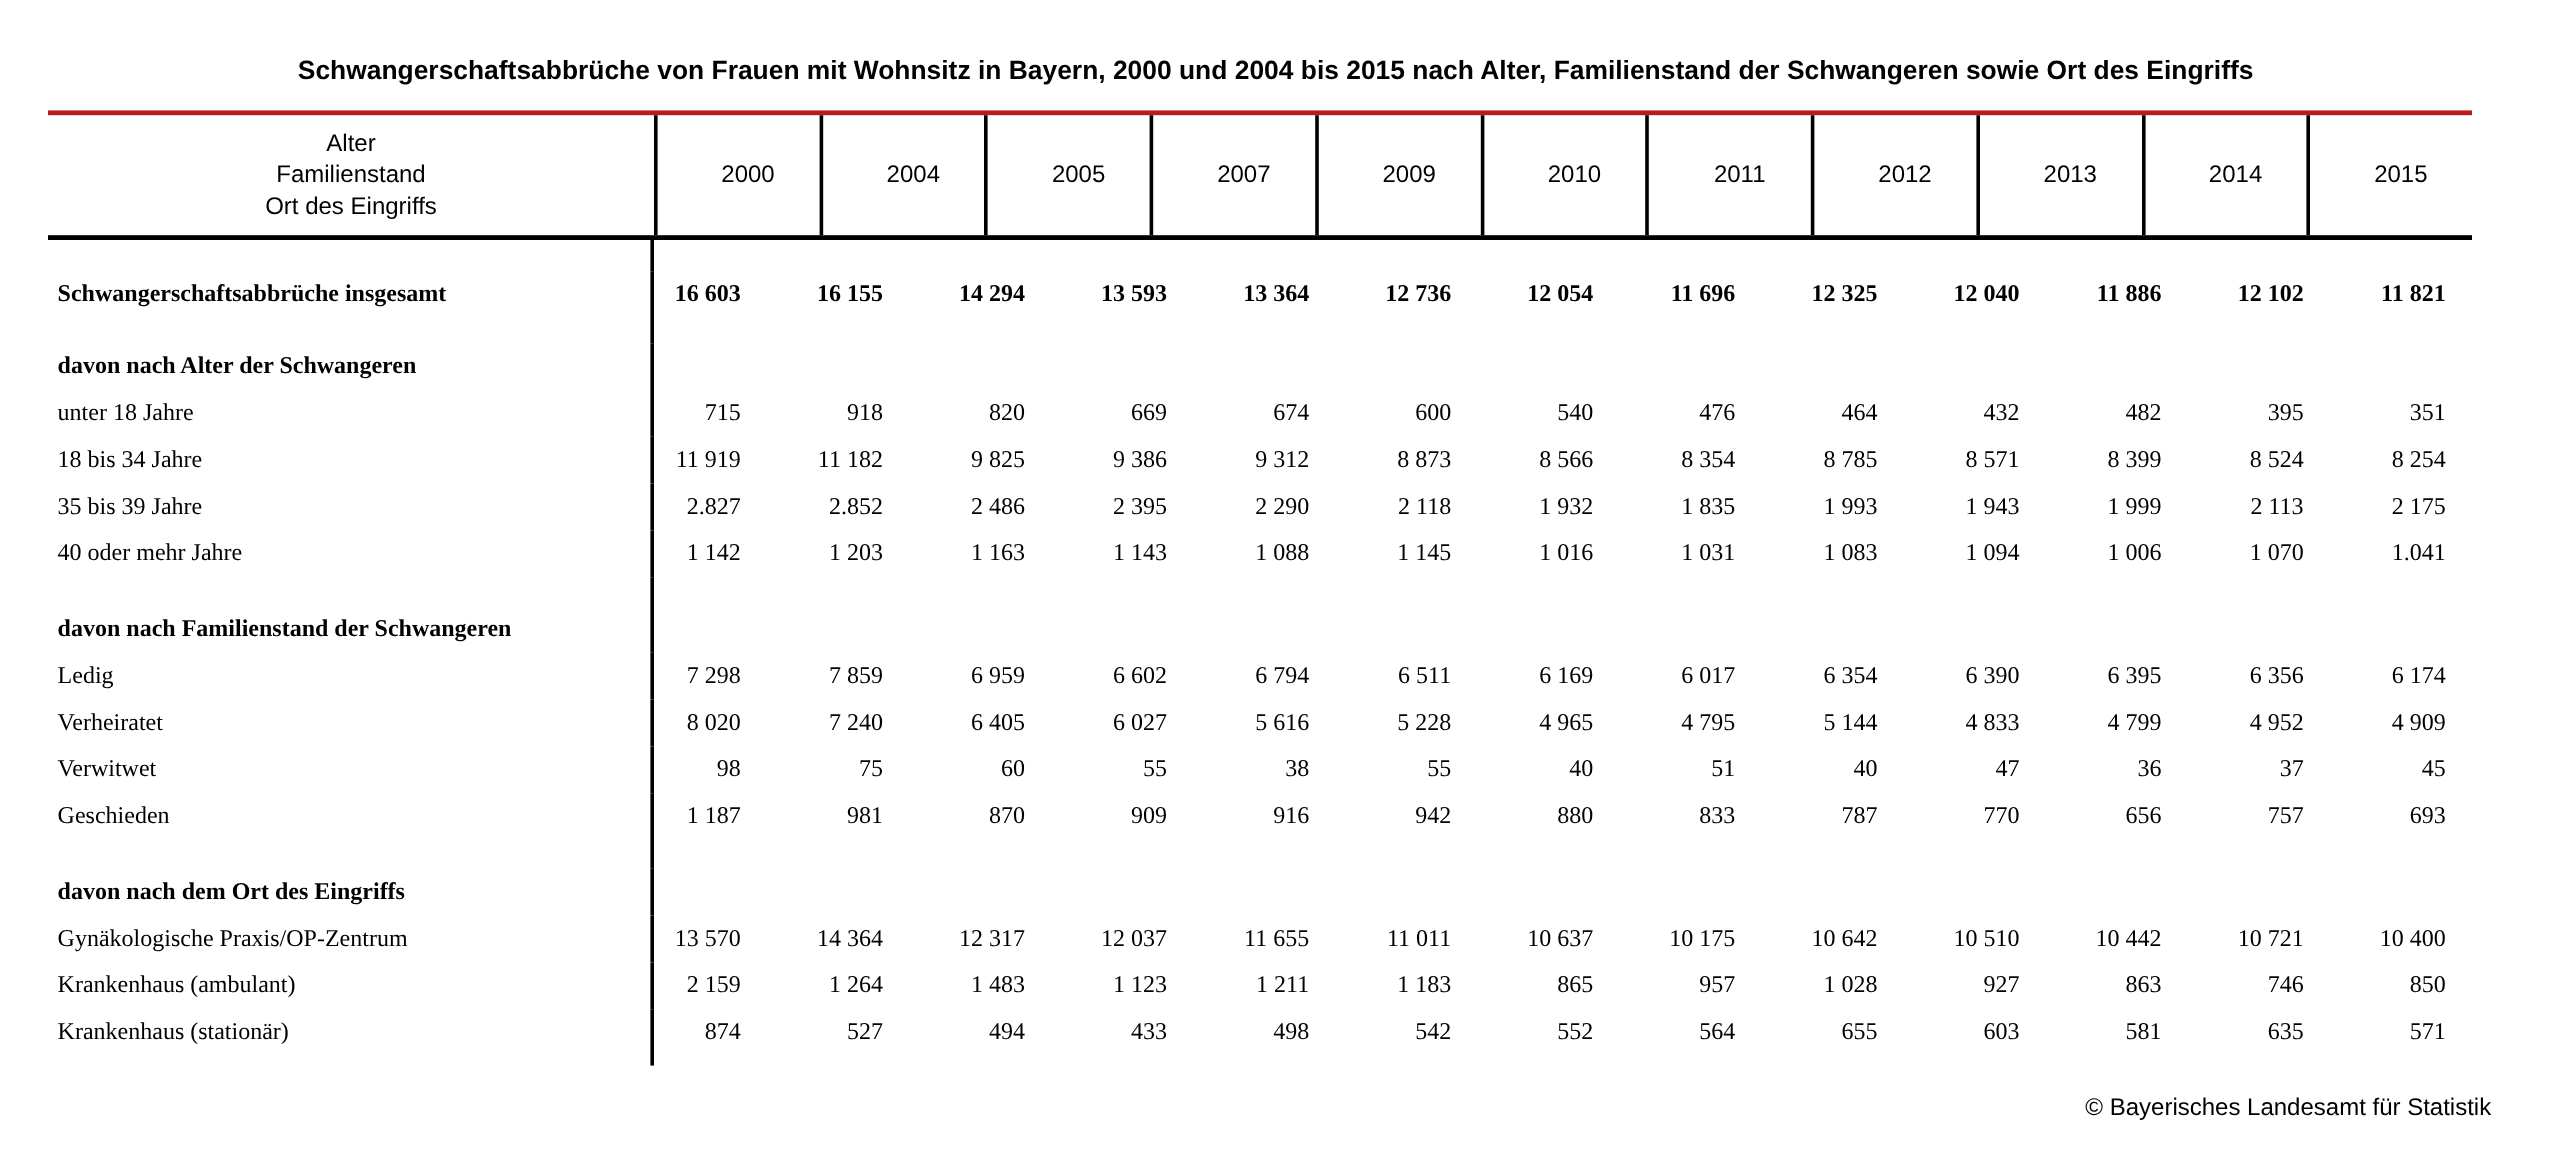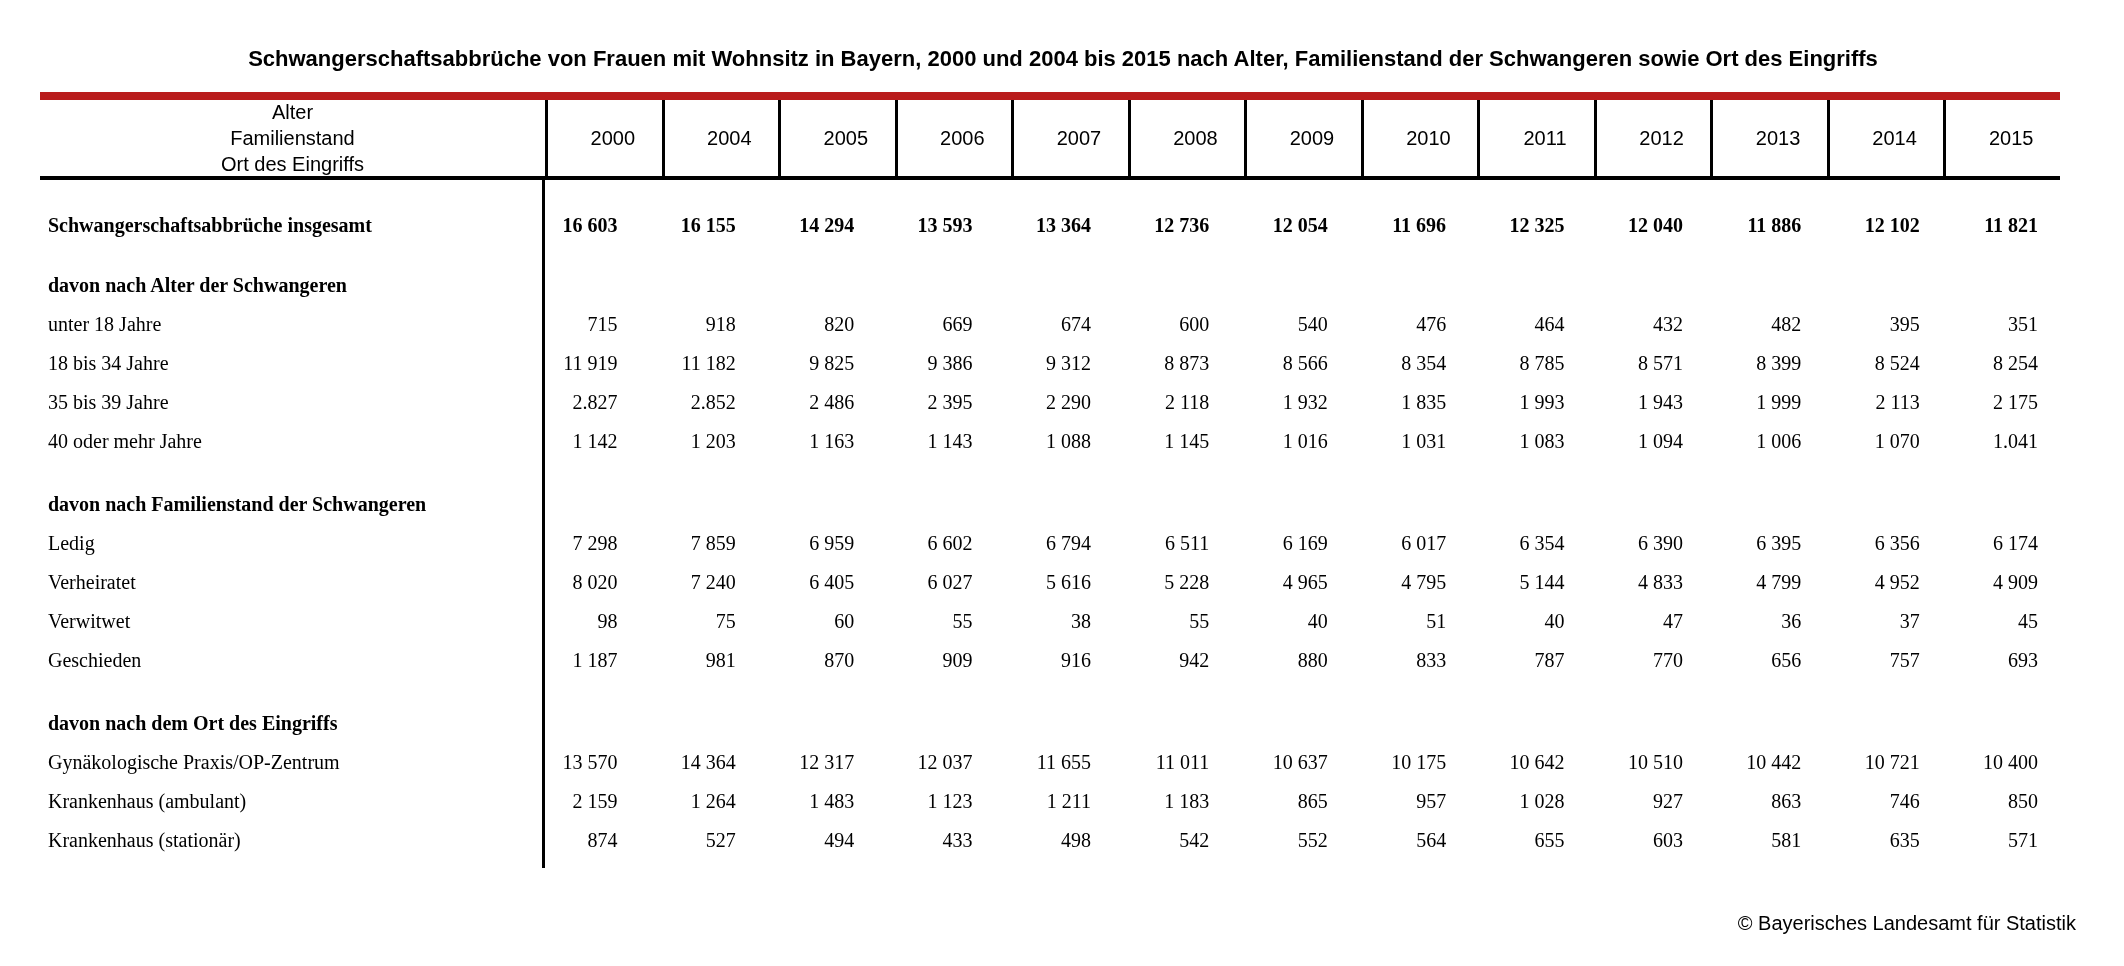--- a/index.html
+++ b/index.html
@@ -12,23 +12,23 @@
   *{box-sizing:border-box;}
   .title{
     position:absolute;top:46px;left:1px;width:2124px;
     text-align:center;font-weight:bold;font-size:22px;
   }
   .table{
     position:absolute;left:40px;top:92px;width:2020px;
   }
   .thead{
     display:flex;
-    border-top:8px solid #b91c1c;
+    border-top:4px solid #b91c1c;
     border-bottom:4px solid #000;
-    height:88px;
+    height:108px;
   }
   .stub-head{
     width:505px;flex:0 0 505px;
     display:flex;flex-direction:column;justify-content:center;align-items:center;
     font-size:20px;line-height:26px;
   }
   .year-cell{
     flex:1 1 0;border-left:3px solid #000;
     display:flex;align-items:center;justify-content:center;
     font-size:20px;
@@ -64,23 +64,21 @@
   <div class="thead">
     <div class="stub-head">
         <div class="stub-line">Alter</div>
         <div class="stub-line">Familienstand</div>
         <div class="stub-line">Ort des Eingriffs</div>
       </div>
 
   <div class="year-cell">2000</div>
       <div class="year-cell">2004</div>
       <div class="year-cell">2005</div>
-      <div class="year-cell">2006</div>
       <div class="year-cell">2007</div>
-      <div class="year-cell">2008</div>
       <div class="year-cell">2009</div>
       <div class="year-cell">2010</div>
       <div class="year-cell">2011</div>
       <div class="year-cell">2012</div>
       <div class="year-cell">2013</div>
       <div class="year-cell">2014</div>
       <div class="year-cell">2015</div>
     </div>
   <div class="tbody">
 

